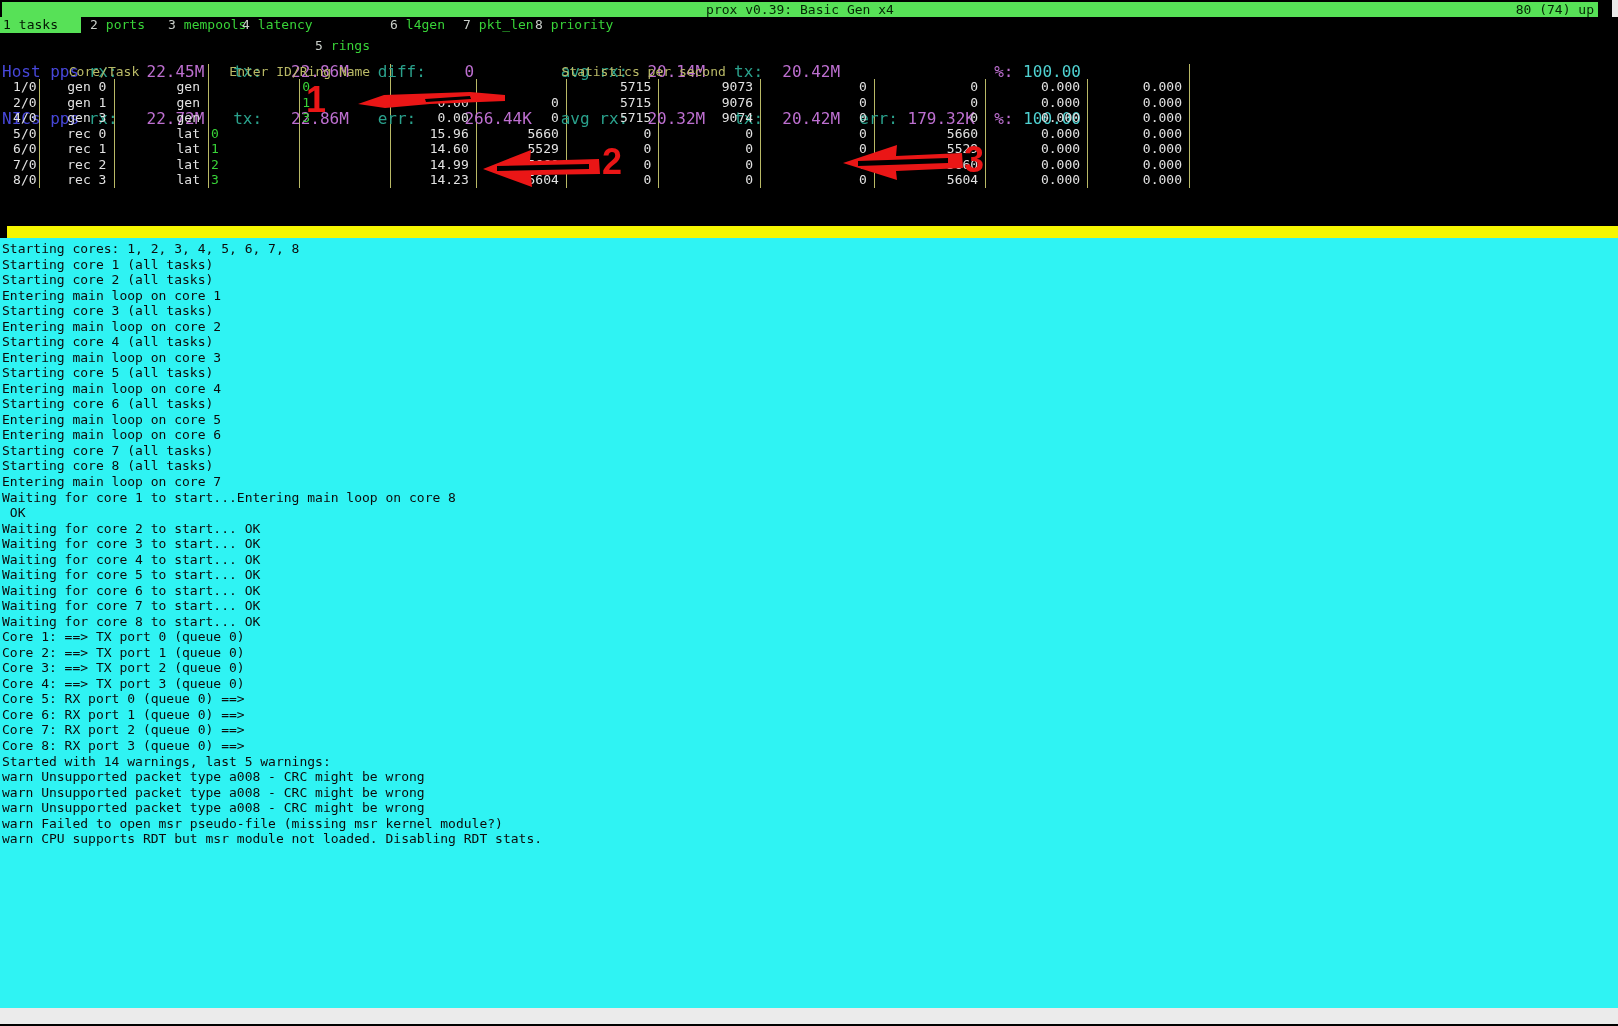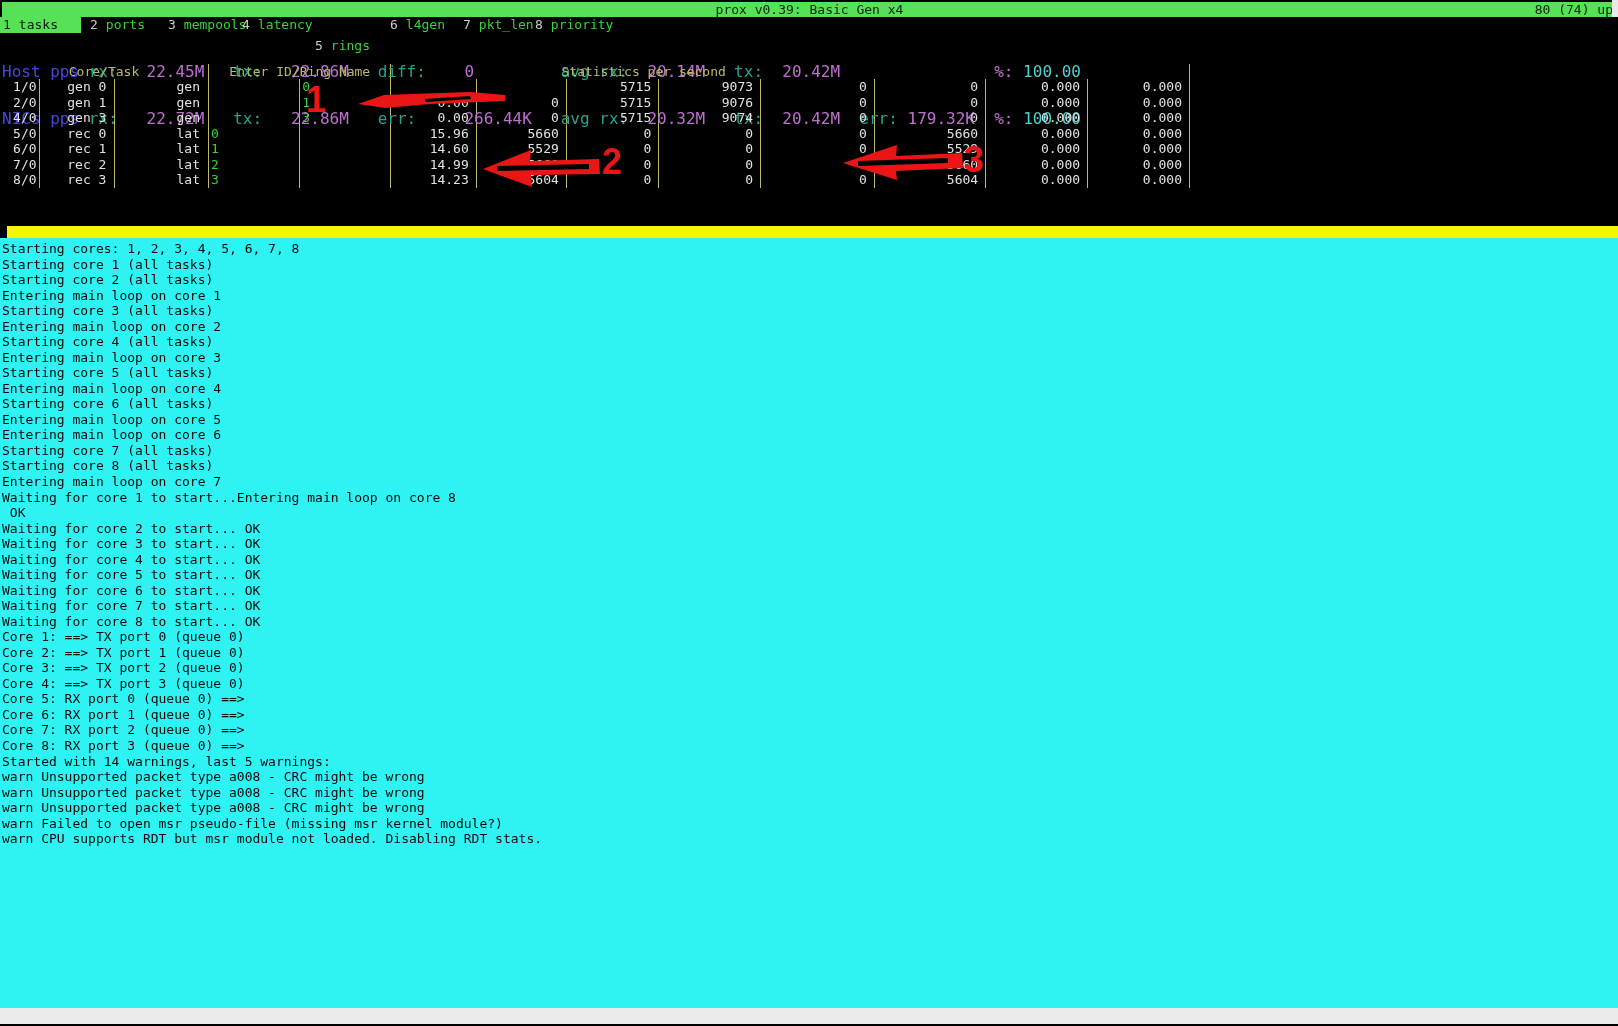--- a/index.html
+++ b/index.html
@@ -1,20 +1,20 @@
 <!DOCTYPE html>
 <html><head>
 <meta charset="utf-8">
 <style>
   html,body{margin:0;padding:0;background:#000;}
   .screen{position:relative;width:1618px;height:1026px;background:#000;overflow:hidden;
           font-family:"DejaVu Sans Mono",monospace;}
   .top-strip{height:2px;background:#000;}
   
-  .title-bar{position:relative;height:15px;margin-left:2px;margin-right:1px;background:#57e157;
+  .title-bar{position:relative;height:15px;margin-left:2px;margin-right:20px;background:#57e157;
              font-size:13px;line-height:15px;color:#052505;}
   .title-center{position:absolute;left:0;right:0;text-align:center;}
   .title-right{position:absolute;right:4px;top:0;}
   .corner-white{position:absolute;top:0;right:0;width:6px;height:18px;background:#e9e9e9;}
   
   .tab-bar{position:relative;height:16px;background:#000;font-size:13px;line-height:16px;white-space:pre;}
   .tab{position:absolute;top:0;height:16px;}
   .tab .tnum{color:#c9cec9;}
   .tab .tlbl{color:#38d338;margin-left:8px;}
   .tab.active{left:0;width:81px;background:#57e157;padding-left:3px;box-sizing:border-box;}

